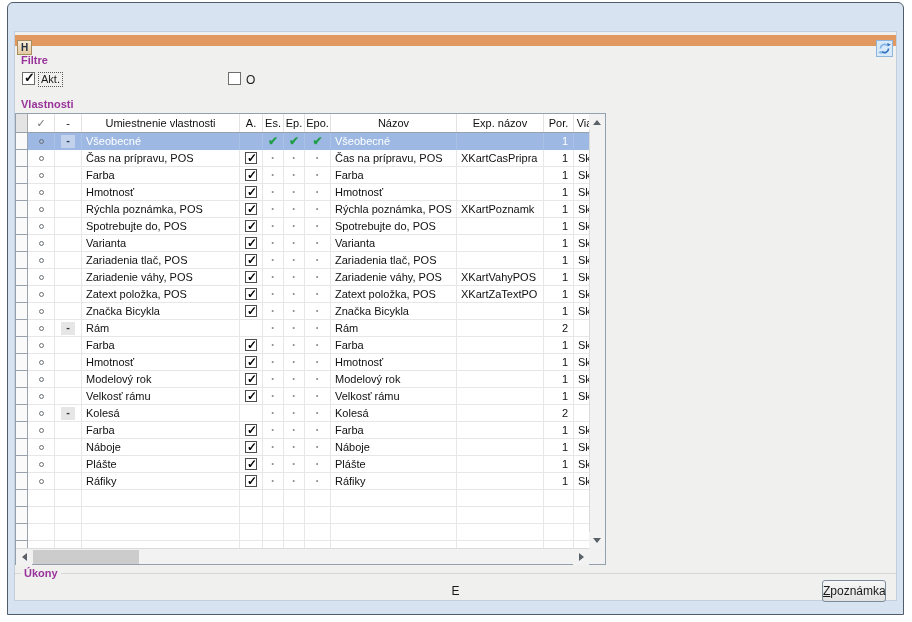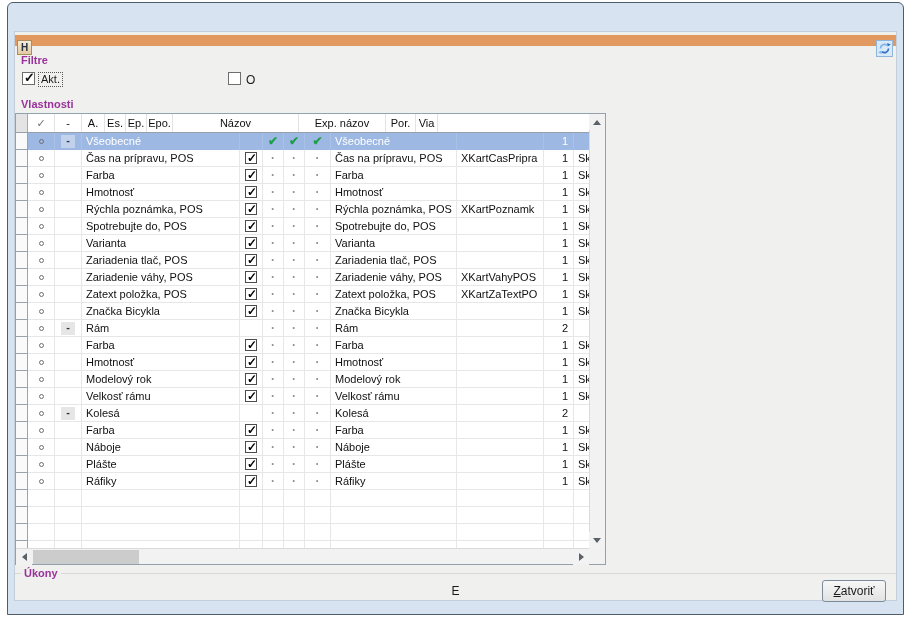--- a/index.html
+++ b/index.html
@@ -104,20 +104,21 @@
     <span class="cb o-box"></span>
     <span class="o-label">O</span>
 
     <div class="glabel lbl-vlastnosti">Vlastnosti</div>
 
     <div class="grid">
       <div class="ghead">
           <div class="hcell" style="width: 12px;"></div>
           <div class="hcell" style="width: 27px;">✓</div>
           <div class="hcell" style="width: 27px;">-</div>
+          <div class="hcell" style="width: 158px;">Umiestnenie vlastnosti</div>
           <div class="hcell" style="width: 23px;">A.</div>
           <div class="hcell" style="width: 21px;">Es.</div>
           <div class="hcell" style="width: 21px;">Ep.</div>
           <div class="hcell" style="width: 26px;">Epo.</div>
           <div class="hcell" style="width: 126px;">Názov</div>
           <div class="hcell" style="width: 87px;">Exp. názov</div>
           <div class="hcell" style="width: 30px;">Por.</div>
           <div class="hcell" style="width: 22px;">Via</div>
         </div>
       <div class="gbody">
@@ -699,15 +700,15 @@
             <span class="tri-rt-s"></span>
           </div>
         <div class="hthumb"></div>
       </div>
       <div class="corner"></div>
     </div>
 
     <div class="ukony-line"></div>
     <div class="glabel lbl-ukony">Úkony</div>
     <div class="etext">E</div>
-    <div class="closebtn"><span class="u">Z</span><span>atvoriť</span></div>
+    <div class="closebtn"><span class="u">Z</span><span>poznámka</span></div>
   </div>
 </div>
 
 </body></html>

